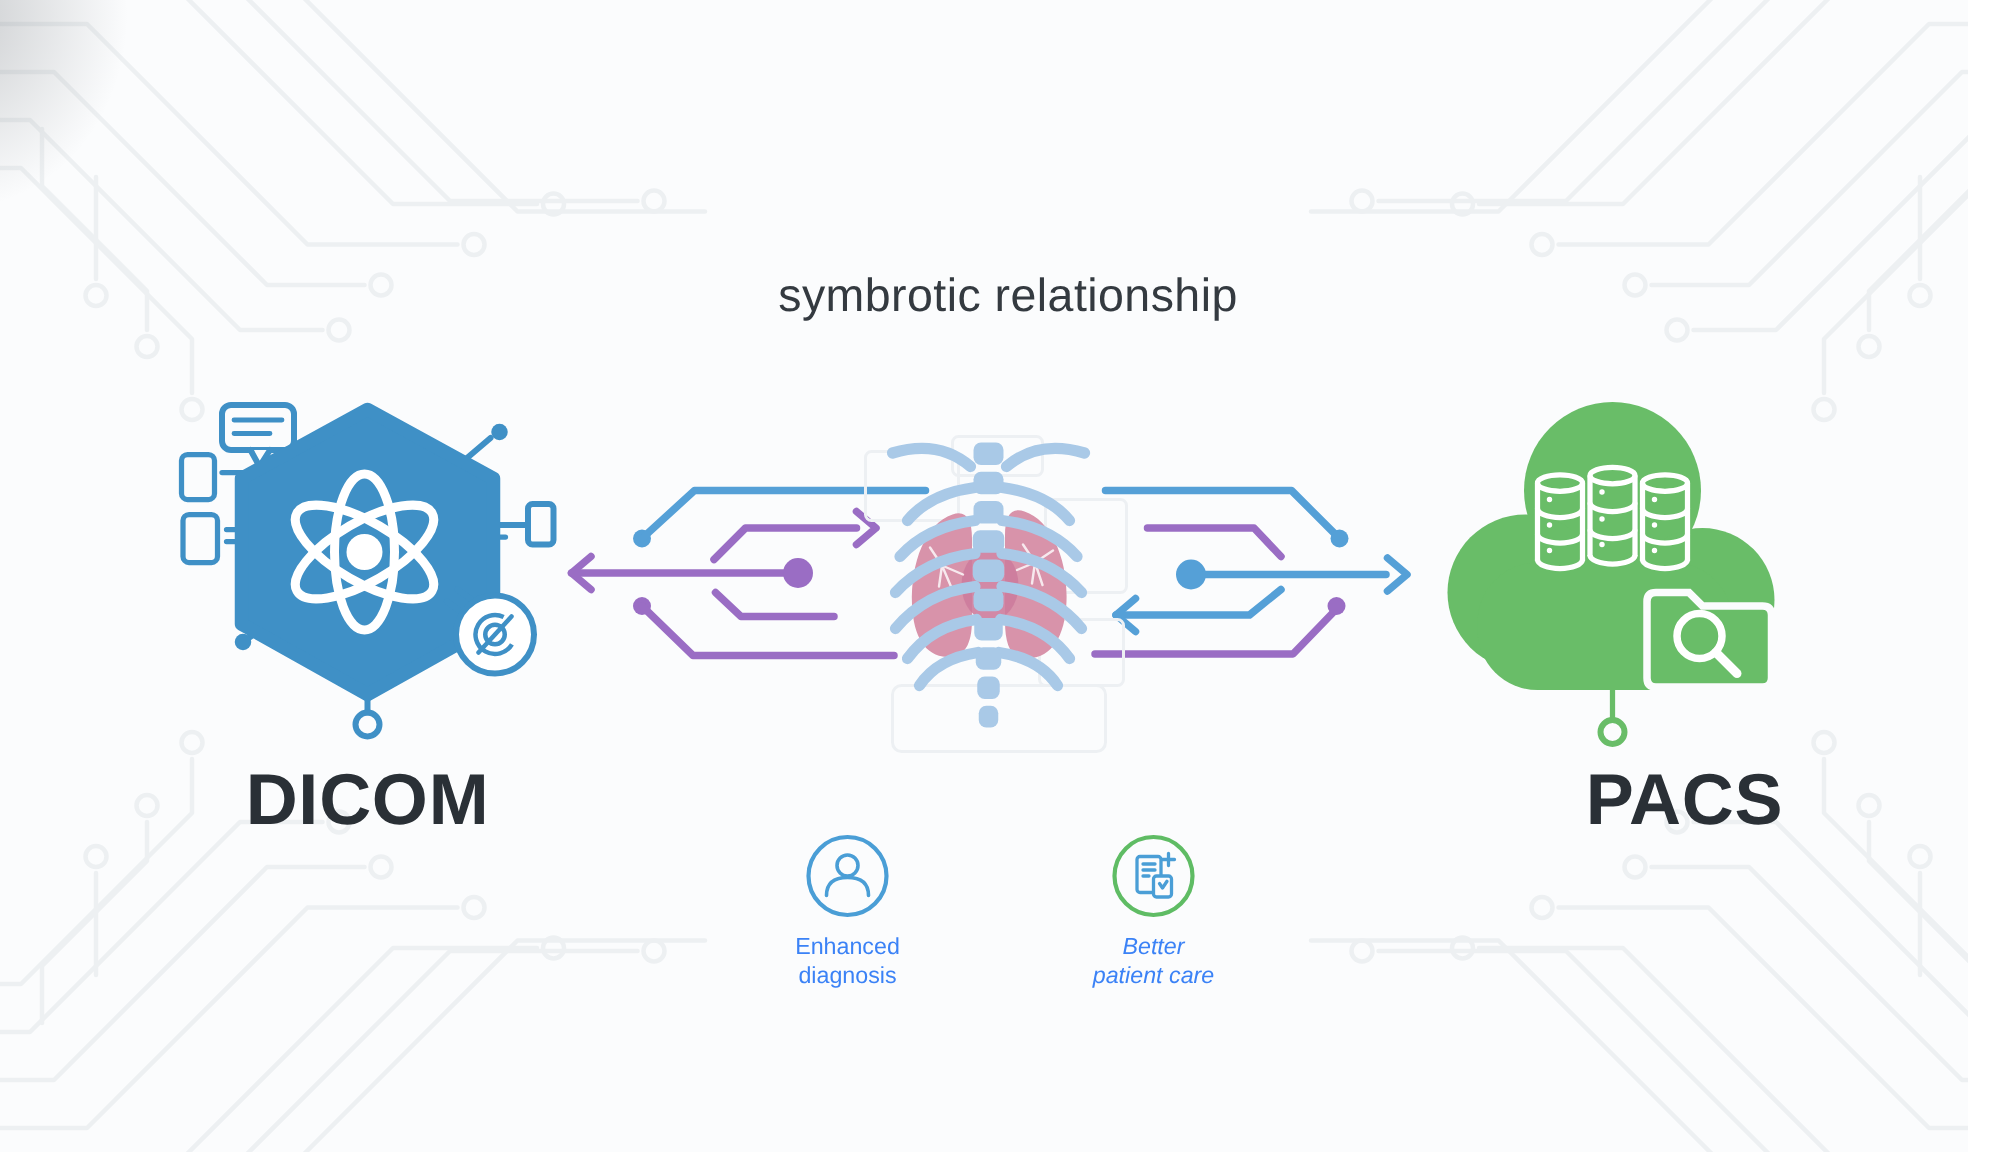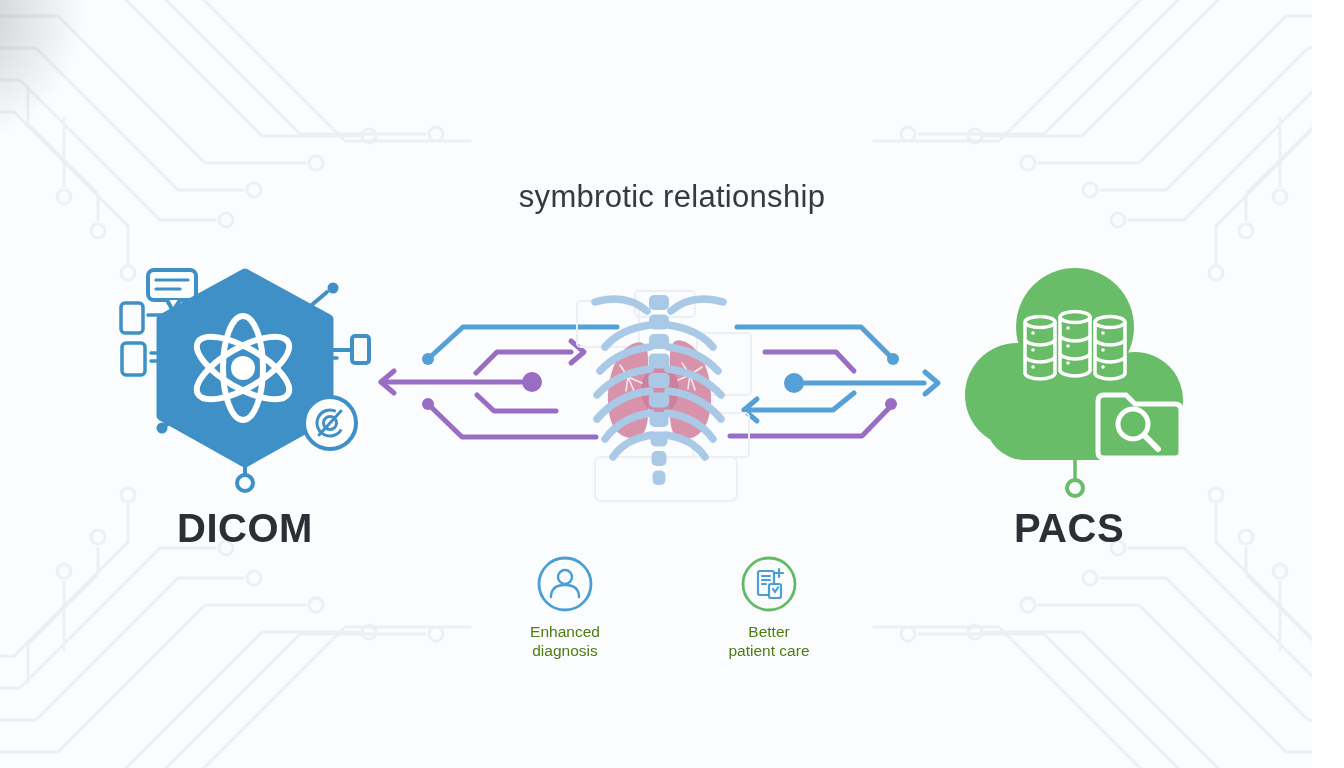--- a/index.html
+++ b/index.html
@@ -12,31 +12,31 @@
   .corner-shade{
     position:absolute;left:0;top:0;width:260px;height:220px;
     background:radial-gradient(160px 180px at -30px 10px, rgba(90,95,100,.30), rgba(90,95,100,0) 72%);
   }
   .title{
     position:absolute;left:0;top:179px;width:1344px;text-align:center;
     font-size:31px;font-weight:500;color:#343a40;letter-spacing:.3px;
   }
   .node-label{
     position:absolute;top:506px;text-align:center;
-    font-size:40px;font-weight:bold;color:#2a3036;letter-spacing:.5px;
+    font-size:48px;font-weight:bold;color:#2a3036;letter-spacing:.5px;
   }
   .node-label.dicom{left:145px;width:200px;}
-  .node-label.pacs{left:969px;width:200px;}
+  .node-label.pacs{left:1023px;width:200px;}
   .abs-svg{position:absolute;}
   .benefit{position:absolute;top:556px;width:120px;text-align:center;}
   .benefit .ring{display:block;margin:0 auto;}
   .benefit .cap{
-    margin-top:10px;font-size:15.5px;line-height:19px;color:#4d7c0f;
-  }
-  .b1{left:505px;} .b2{left:606px;} .b3{left:709px;}
+    margin-top:10px;font-size:15.5px;line-height:19px;color:#3b82f6;
+  }
+  .b1{left:505px;} .b2{left:606px;} .b3{left:709px;font-style:italic;}
 </style>
 </head>
 <body>
 
 <div class="stage">
 
   <svg class="layer" viewBox="0 0 1344 768">
     <defs>
       <g id="tr" stroke="#edf0f2" stroke-width="3" fill="none" stroke-linejoin="round" stroke-linecap="round">
         <path d="M -8,16 H 58 L 205,163 H 305"></path>

